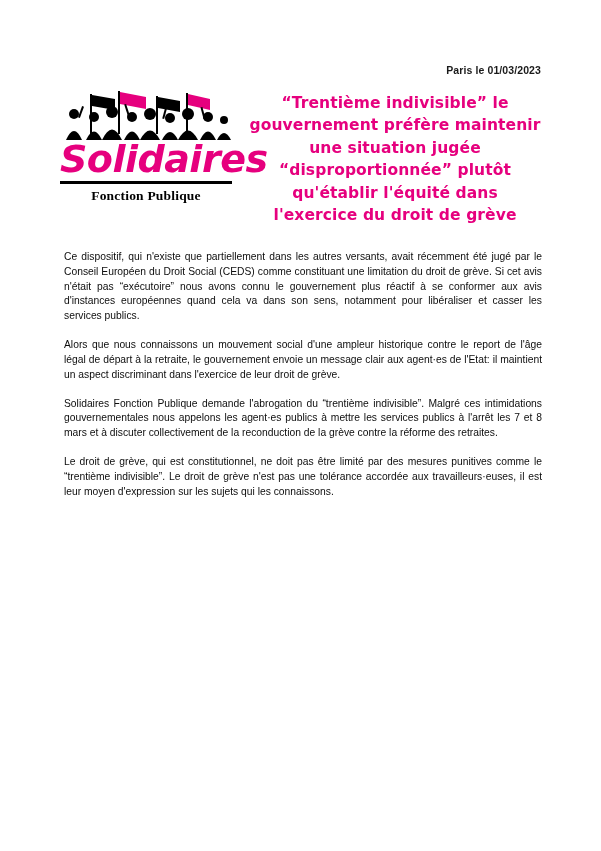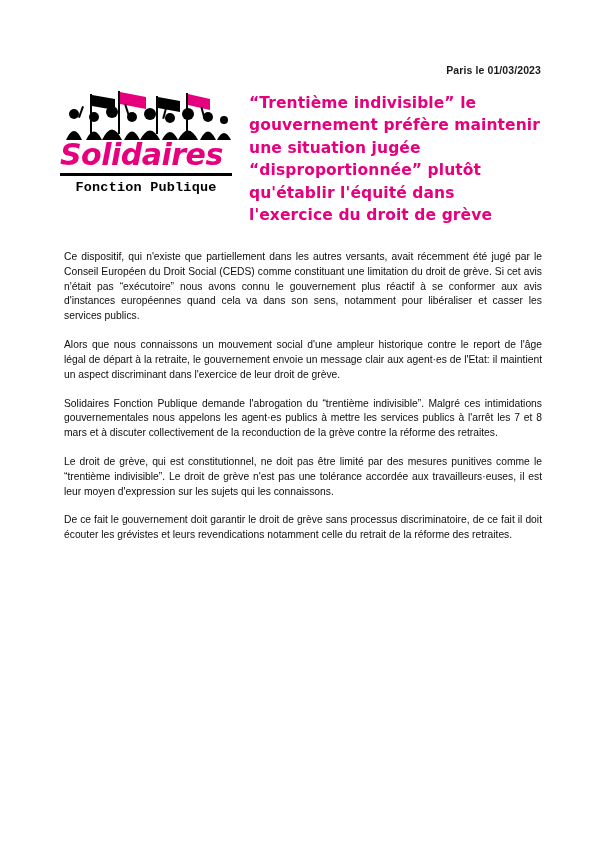--- a/index.html
+++ b/index.html
@@ -55,46 +55,47 @@
     position: relative;
     height: 52px;
     width: 172px;
   }
   .logo-art svg { display: block; }
 
   .logo-word {
     font-family: "DejaVu Sans", sans-serif;
     font-weight: bold;
     font-style: italic;
-    font-size: 30px;
+    font-size: 38px;
     line-height: 1;
     color: #E6007E;
     letter-spacing: -0.5px;
     margin-top: -2px;
   }
   .logo-rule {
     height: 3px;
     background: #000;
     margin-top: 3px;
     width: 172px;
   }
   .logo-sub {
-    font-family: Liberation Mono, monospace;
+    font-family: Liberation Serif, serif;
     font-weight: bold;
     font-size: 13.5px;
     line-height: 1.2;
     color: #000;
     margin-top: 4px;
     text-align: center;
     width: 172px;
     letter-spacing: 0.2px;
   }
 
   .title-block {
     flex: 1 1 auto;
+    text-align: center;
     padding-top: 4px;
   }
   .doc-title {
     font-family: "DejaVu Sans", sans-serif;
     font-weight: bold;
     color: #E6007E;
     font-size: 15.5px;
     line-height: 1.45;
     letter-spacing: 0.1px;
     margin: 0;
@@ -174,16 +175,15 @@
       <h1 class="doc-title">“Trentième indivisible” le gouvernement préfère maintenir une situation jugée “disproportionnée” plutôt qu'établir l'équité dans l'exercice du droit de grève</h1>
     </div>
 
   </div>
 
   <div class="body-copy">
     <p>Ce dispositif, qui n'existe que partiellement dans les autres versants, avait récemment été jugé par le Conseil Européen du Droit Social (CEDS) comme constituant une limitation du droit de grève. Si cet avis n'était pas “exécutoire” nous avons connu le gouvernement plus réactif à se conformer aux avis d'instances européennes quand cela va dans son sens, notamment pour libéraliser et casser les services publics.</p>
     <p>Alors que nous connaissons un mouvement social d'une ampleur historique contre le report de l'âge légal de départ à la retraite, le gouvernement envoie un message clair aux agent·es de l'Etat: il maintient un aspect discriminant dans l'exercice de leur droit de grève.</p>
     <p>Solidaires Fonction Publique demande l'abrogation du “trentième indivisible”. Malgré ces intimidations gouvernementales nous appelons les agent·es publics à mettre les services publics à l'arrêt les 7 et 8 mars et à discuter collectivement de la reconduction de la grève contre la réforme des retraites.</p>
     <p>Le droit de grève, qui est constitutionnel, ne doit pas être limité par des mesures punitives comme le “trentième indivisible”. Le droit de grève n'est pas une tolérance accordée aux travailleurs·euses, il est leur moyen d'expression sur les sujets qui les connaissons.</p>
-    <p>De ce fait le gouvernement doit garantir le droit de grève sans processus discriminatoire, de ce fait il doit écouter les grévistes et leurs revendications notamment celle du retrait de la réforme des retraites.</p>
   </div>
 
 </div>
 
 </body></html>

